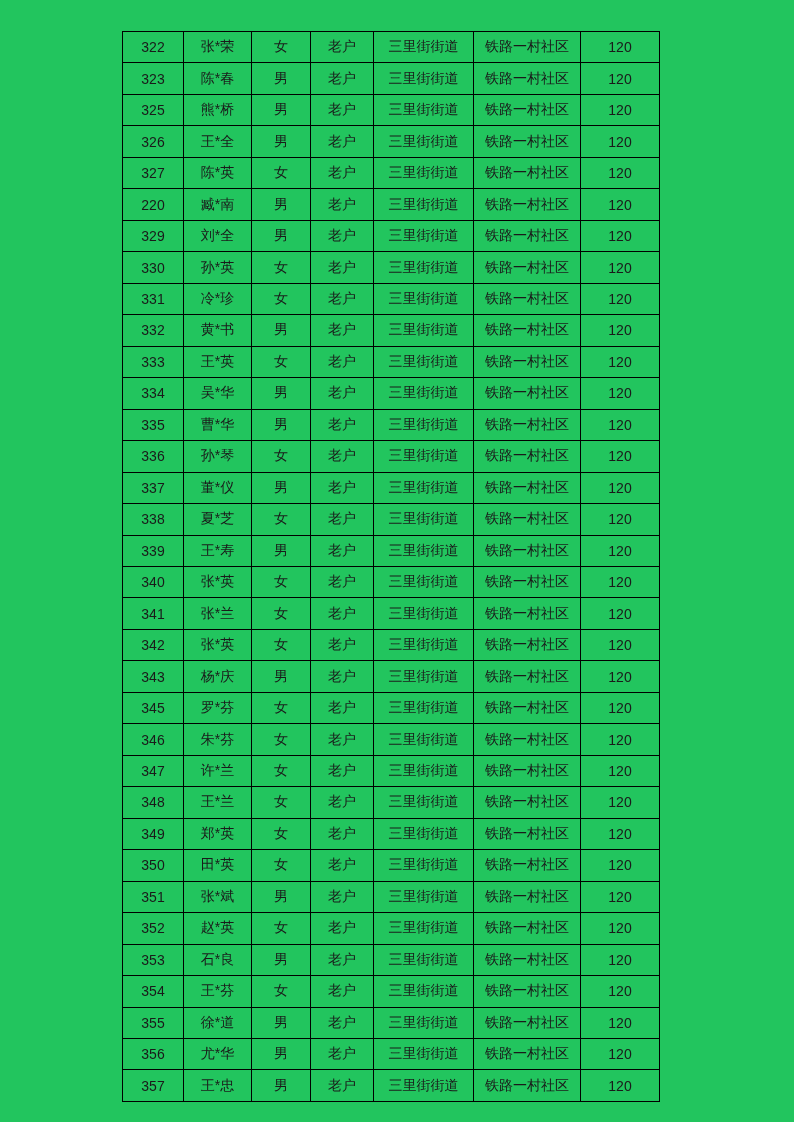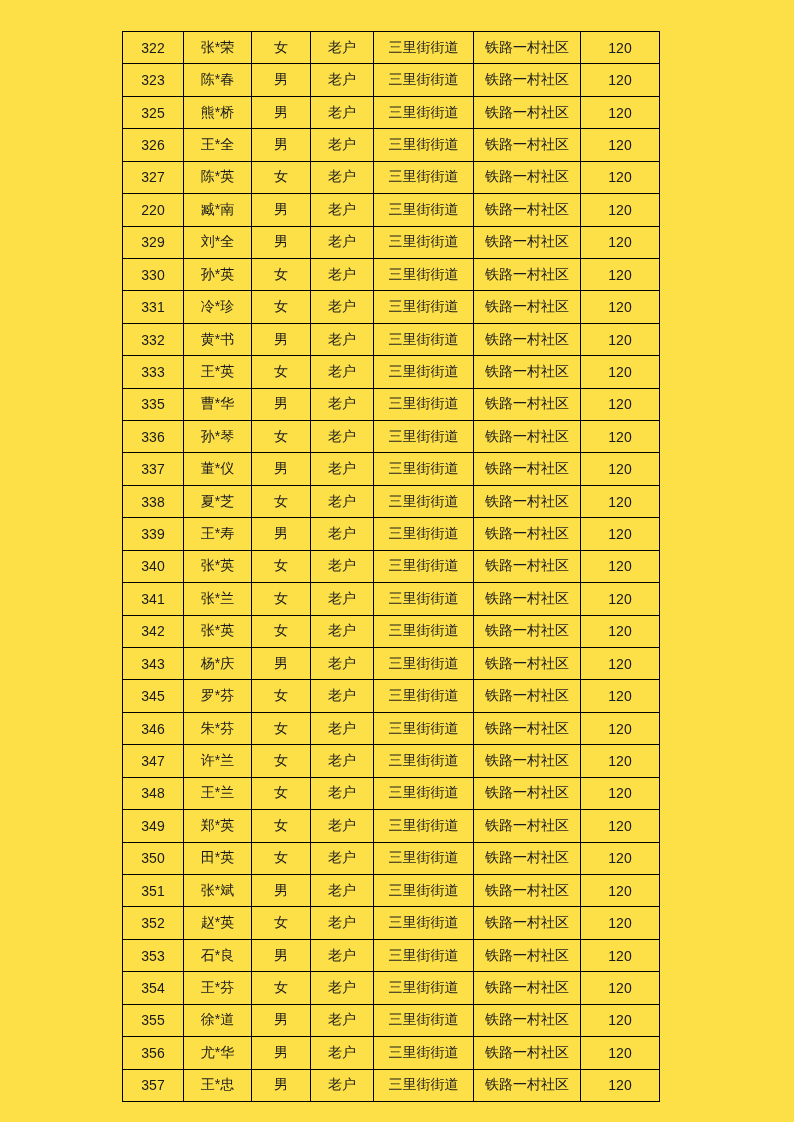--- a/index.html
+++ b/index.html
@@ -6,21 +6,21 @@
   html, body {
     width: 794px;
     height: 1122px;
     background: #ffffff;
     font-family: "Liberation Sans", "DejaVu Sans", sans-serif;
   }
   .page {
     position: relative;
     width: 794px;
     height: 1122px;
-    background: #fde047;
+    background: #22c55e;
     overflow: hidden;
     padding-left: 43px;
   }
   table.roster {
     position: absolute;
     left: 122px;
     top: 31px;
     width: 537px;
     height: 1071px;
     border-collapse: collapse;
@@ -164,20 +164,29 @@
   <tr>
     <td>333</td>
     <td>王*英</td>
     <td>女</td>
     <td>老户</td>
     <td>三里街街道</td>
     <td>铁路一村社区</td>
     <td>120</td>
   </tr>
 
+  <tr>
+    <td>334</td>
+    <td>吴*华</td>
+    <td>男</td>
+    <td>老户</td>
+    <td>三里街街道</td>
+    <td>铁路一村社区</td>
+    <td>120</td>
+  </tr>
 
   <tr>
     <td>335</td>
     <td>曹*华</td>
     <td>男</td>
     <td>老户</td>
     <td>三里街街道</td>
     <td>铁路一村社区</td>
     <td>120</td>
   </tr>

